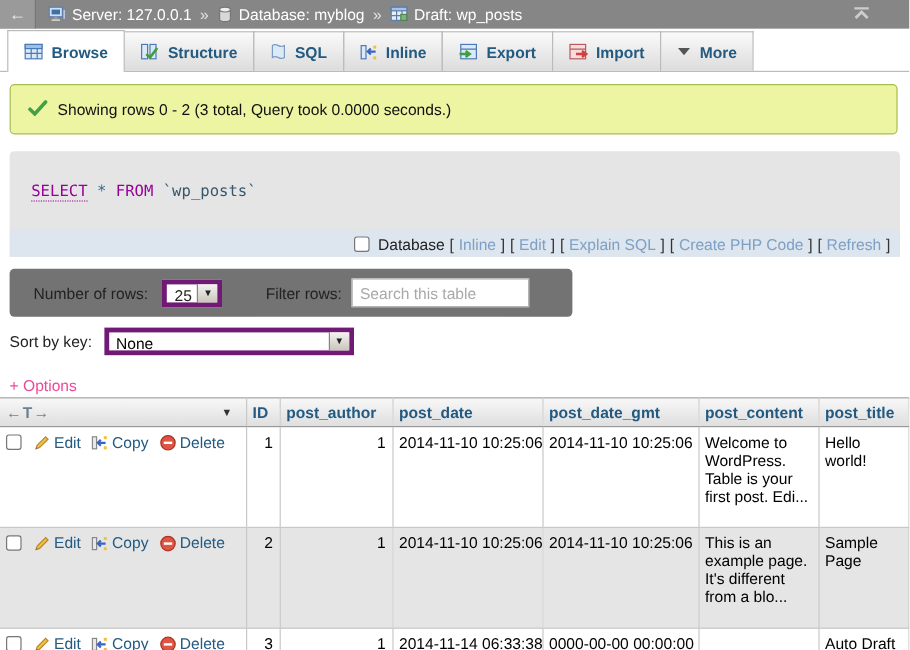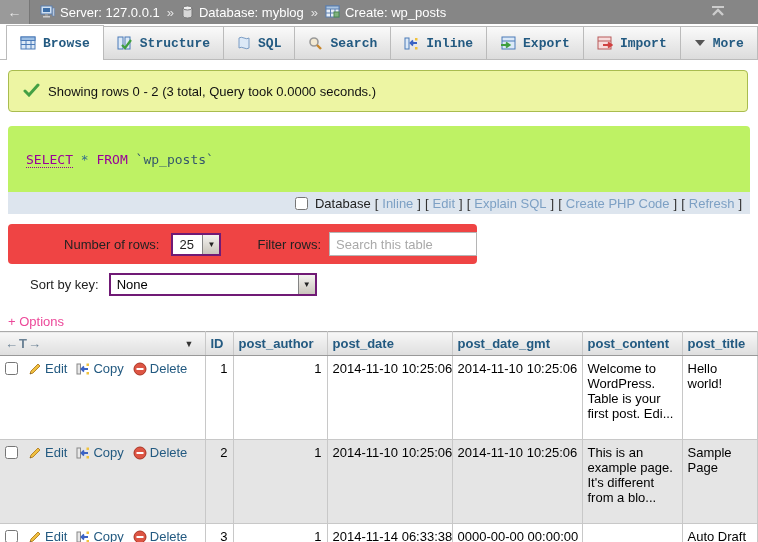--- a/index.html
+++ b/index.html
@@ -26,78 +26,77 @@
 
   
   .tabbar {
     position:absolute; left:0; top:24px; width:758px; height:36px;
     border-bottom:1px solid #bbb; background:#fff; display:flex; align-items:flex-end; padding-left:6px;
   }
   .tab {
     display:flex; align-items:center; gap:7px; height:33px; padding:0 13px;
     background:linear-gradient(#fafafa,#dcdcdc);
     border:1px solid #bbb; border-bottom:none; margin-right:-1px;
-    font-weight:bold; color:#235a81; cursor:pointer; position:relative;font-family:Liberation Mono, monospace;
+    font-weight:bold; color:#235a81; cursor:pointer; position:relative;
   }
   .tab.active { background:#fff; height:35px; margin-bottom:-1px; z-index:2; }
   .tab svg { display:block; }
 
   
   .msg {
     position:absolute; left:8px; top:70px; width:740px; height:42px;
     background:#edf5a3; border:1px solid #a9bc4f; border-radius:4px;
     display:flex; align-items:center; padding-left:14px; gap:8px; color:#111;
   }
 
   
   .sqlbox {
     position:absolute; left:8px; top:126px; width:742px; height:88px;
-    background:#bef264; border-radius:4px 4px 0 0; overflow:hidden;
+    background:#e5e5e5; border-radius:4px 4px 0 0; overflow:hidden;
   }
   .sqlquery {
     font-family:"DejaVu Sans Mono", monospace; font-size:13px;
     padding:26px 0 0 18px; height:66px; white-space:pre;
   }
   .kw { color:#990099; }
   .kw.help { border-bottom:1px dotted #990099; }
   .star { color:#35708c; }
   .ident { color:#36586c; }
   .profilingbar {
     height:22px; background:#dde5ee; display:flex; align-items:center;
     justify-content:flex-end; padding-right:8px; gap:4px; color:#222;
   }
   .profilingbar input { margin-right:3px; }
   .plink { color:#7da0c4; text-decoration:none; cursor:pointer; }
   .bracket { color:#333; }
 
   
   .rowsbar {
     position:absolute; left:8px; top:224px; width:469px; height:40px;
-    background:#ef4444; border-radius:4px; display:flex; align-items:center; padding-left:4px;
+    background:#737373; border-radius:4px; display:flex; align-items:center; padding-left:20px;
     color:#222;
-    justify-content:flex-end;
   }
   .fake-select {
-    display:flex; align-items:stretch; background:#fff; border:2px solid #701a75; height:23px; cursor:pointer;
+    display:flex; align-items:stretch; background:#fff; border:4px solid #701a75; height:23px; cursor:pointer;
   }
   .fake-select .val { padding:2px 6px; flex:1; white-space:nowrap; overflow:hidden; }
   .fake-select .btn {
     width:17px; background:linear-gradient(#f4f3f0,#cac5bc); border-left:1px solid #848484;
     display:flex; align-items:center; justify-content:center; font-size:8px; color:#222;
   }
   .sel-rows { width:50px; margin-left:12px; }
   .filter-label { margin-left:36px; }
   .filter-input {
     margin-left:8px; width:148px; height:24px; border:1px solid #b5b5b5; padding:0 6px;
     font-family:"Liberation Sans", sans-serif; font-size:13px; color:#333; background:#fff;
   }
   .filter-input::placeholder { color:#a9a9a9; }
 
   
-  .sortrow { position:absolute; left:0; top:272px; width:400px; height:24px; display:flex; align-items:center;padding-left:22px; }
+  .sortrow { position:absolute; left:0; top:272px; width:400px; height:24px; display:flex; align-items:center; }
   .sortrow .lbl { margin-left:8px; color:#222; }
   .sel-sort { width:208px; margin-left:10px; }
 
   
   .options { position:absolute; left:8px; top:314px; color:#ec4899; cursor:pointer; }
 
   
   .grid { position:absolute; left:0; top:331px; width:758px; border-collapse:collapse; table-layout:fixed; }
   .grid th, .grid td { border-right:1px solid #c8c8c8; border-bottom:1px solid #c8c8c8; vertical-align:top; }
   .grid thead th {
@@ -152,21 +151,21 @@
       <span>
         <svg width="15" height="13" viewBox="0 0 15 13">
             <rect x="1" y="1" width="13" height="11" fill="#e8eef6" stroke="#5a7eae"></rect>
             <rect x="1" y="1" width="13" height="3" fill="#aac4e0" stroke="#5a7eae"></rect>
             <line x1="5.5" y1="4" x2="5.5" y2="12" stroke="#5a7eae"></line>
             <line x1="10" y1="4" x2="10" y2="12" stroke="#5a7eae"></line>
             <line x1="1" y1="8" x2="14" y2="8" stroke="#5a7eae"></line>
             <rect x="9" y="7" width="5" height="5" fill="#7fb27f" stroke="#4c884c"></rect>
           </svg>
       </span>
-      <span>Create: wp_posts</span>
+      <span>Draft: wp_posts</span>
     </div>
     <span class="collapse">
       <svg width="16" height="14" viewBox="0 0 16 14">
           <line x1="2" y1="3" x2="14" y2="3" stroke="#cccccc" stroke-width="2"></line>
           <path d="M3 11 L8 6 L13 11" fill="none" stroke="#cccccc" stroke-width="2.4"></path>
         </svg>
     </span>
   </div>
 
   <div class="tabbar">
@@ -192,29 +191,20 @@
         </span>
       <span>Structure</span>
     </div>
     <div class="tab">
       <span>
           <svg width="14" height="15" viewBox="0 0 14 15">
             <path d="M2 2 Q4 0.5 7 2 Q10 3.5 12 2 L12 12 Q10 13.5 7 12 Q4 10.5 2 12 Z" fill="#dce9f7" stroke="#7a9cc4"></path>
           </svg>
         </span>
       <span>SQL</span>
-    </div>
-    <div class="tab">
-      <span>
-          <svg width="15" height="15" viewBox="0 0 15 15">
-            <circle cx="6" cy="6" r="4" fill="#f3e9d2" stroke="#9a9a9a" stroke-width="1.6"></circle>
-            <line x1="9" y1="9" x2="13" y2="13" stroke="#c8862c" stroke-width="2.4"></line>
-          </svg>
-        </span>
-      <span>Search</span>
     </div>
     <div class="tab">
       <span>
           <svg width="15" height="15" viewBox="0 0 15 15">
             <rect x="1" y="2" width="4" height="11" fill="#dce9f7" stroke="#4a7ab8"></rect>
             <path d="M13 7 L7 7 M9 4.5 L6.5 7 L9 9.5" fill="none" stroke="#3b63c4" stroke-width="1.8"></path>
             <rect x="11" y="2" width="2.5" height="2.5" fill="#f0c23c"></rect>
             <rect x="11" y="11" width="2.5" height="2.5" fill="#f0c23c"></rect>
           </svg>
         </span>

